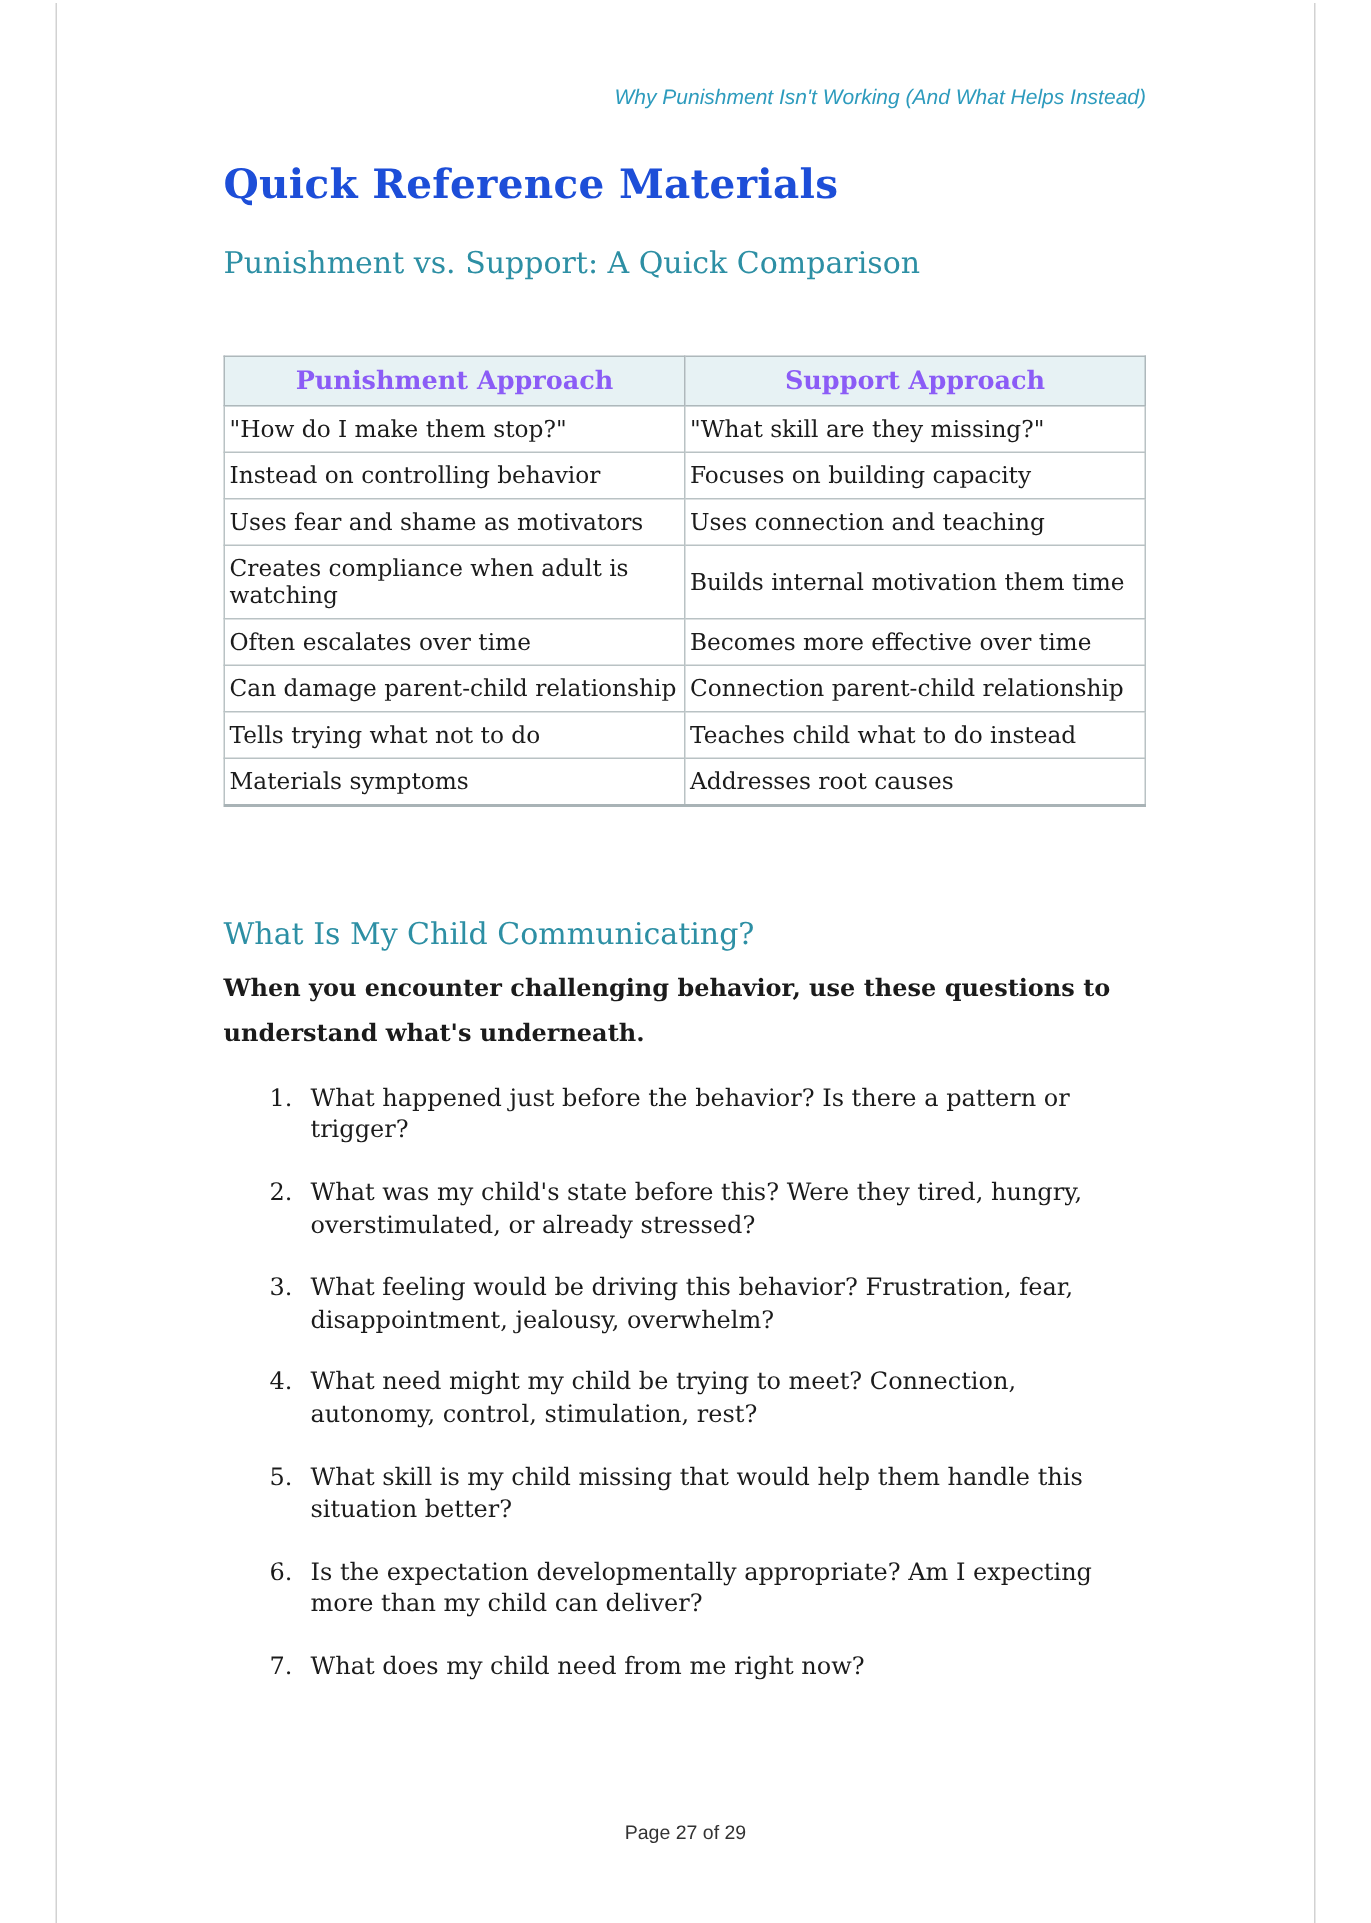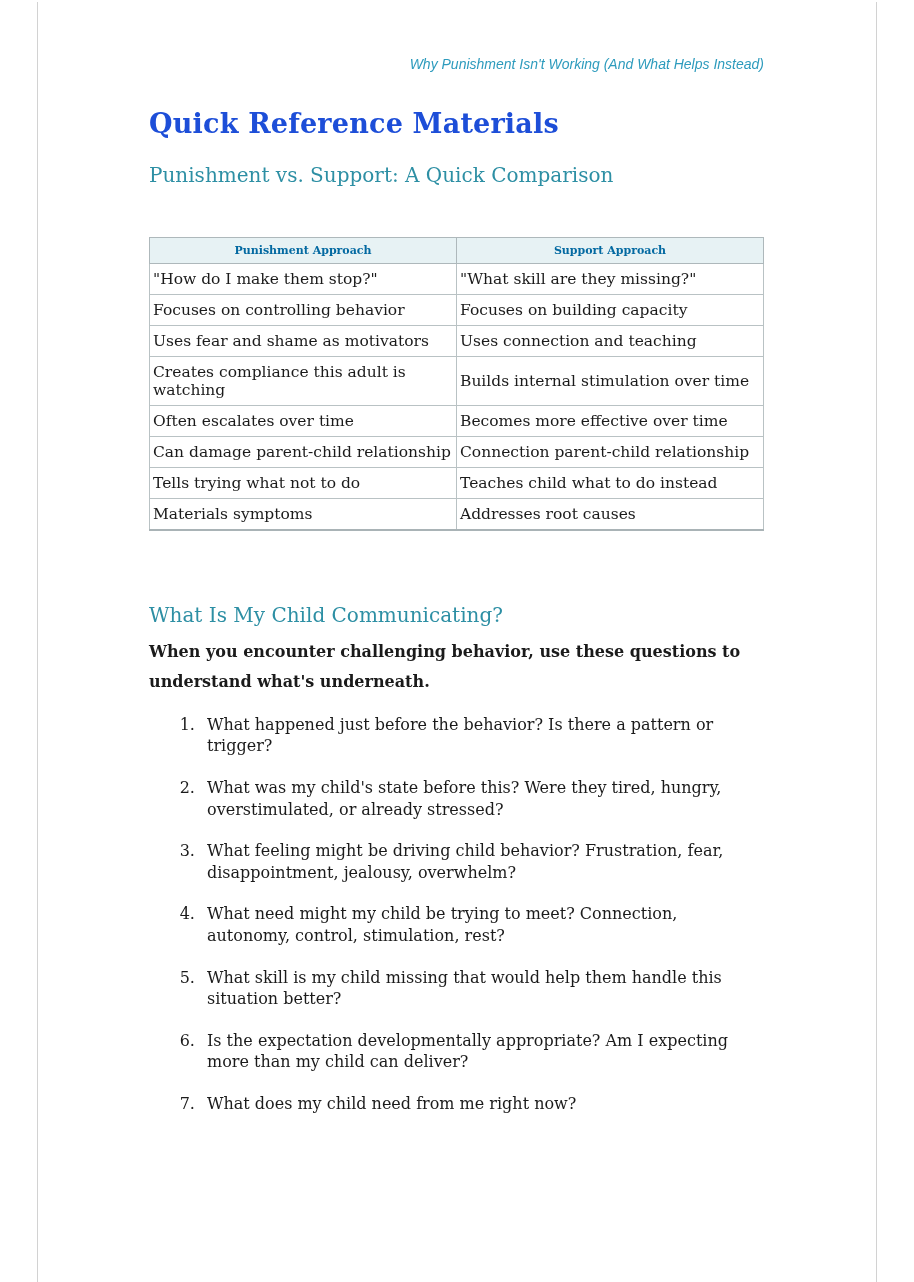--- a/index.html
+++ b/index.html
@@ -47,23 +47,23 @@
   table.compare-table {
     margin-top: 50px;
     width: 100%;
     border-collapse: collapse;
     border: 1px solid #a9b3b6;
     border-bottom: 2px solid #a9b3b6;
     table-layout: fixed;
   }
   table.compare-table th {
     background: #e7f2f4;
-    color: #0369a1;
+    color: #8b5cf6;
     font-weight: bold;
-    font-size: 11px;
+    font-size: 17px;
     text-align: center;
     padding: 6px 4px;
     border: 1px solid #aeb8bb;
   }
   table.compare-table td {
     font-size: 15.5px;
     padding: 6px 4px 6px 3px;
     border: 1px solid #b9c2c4;
     vertical-align: middle;
   }
@@ -118,30 +118,30 @@
           <th>Punishment Approach</th>
           <th>Support Approach</th>
         </tr>
       </thead>
       <tbody>
         <tr>
           <td>"How do I make them stop?"</td>
           <td>"What skill are they missing?"</td>
         </tr>
         <tr>
-          <td>Focuses on controlling behavior</td>
+          <td>Instead on controlling behavior</td>
           <td>Focuses on building capacity</td>
         </tr>
         <tr>
           <td>Uses fear and shame as motivators</td>
           <td>Uses connection and teaching</td>
         </tr>
         <tr>
-          <td>Creates compliance this adult is watching</td>
-          <td>Builds internal stimulation over time</td>
+          <td>Creates compliance when adult is watching</td>
+          <td>Builds internal motivation them time</td>
         </tr>
         <tr>
           <td>Often escalates over time</td>
           <td>Becomes more effective over time</td>
         </tr>
         <tr>
           <td>Can damage parent-child relationship</td>
           <td>Connection parent-child relationship</td>
         </tr>
         <tr>
@@ -155,23 +155,24 @@
       </tbody>
     </table>
 
     <h2 class="section-heading second">What Is My Child Communicating?</h2>
 
     <p class="intro">When you encounter challenging behavior, use these questions to understand what's underneath.</p>
 
     <ol class="question-list">
       <li>What happened just before the behavior? Is there a pattern or trigger?</li>
       <li>What was my child's state before this? Were they tired, hungry, overstimulated, or already stressed?</li>
-      <li>What feeling might be driving child behavior? Frustration, fear, disappointment, jealousy, overwhelm?</li>
+      <li>What feeling would be driving this behavior? Frustration, fear, disappointment, jealousy, overwhelm?</li>
       <li>What need might my child be trying to meet? Connection, autonomy, control, stimulation, rest?</li>
       <li>What skill is my child missing that would help them handle this situation better?</li>
       <li>Is the expectation developmentally appropriate? Am I expecting more than my child can deliver?</li>
       <li>What does my child need from me right now?</li>
     </ol>
 
   </div>
 
+  <div class="page-footer">Page 27 of 29</div>
 
 </div>
 
 </body></html>

